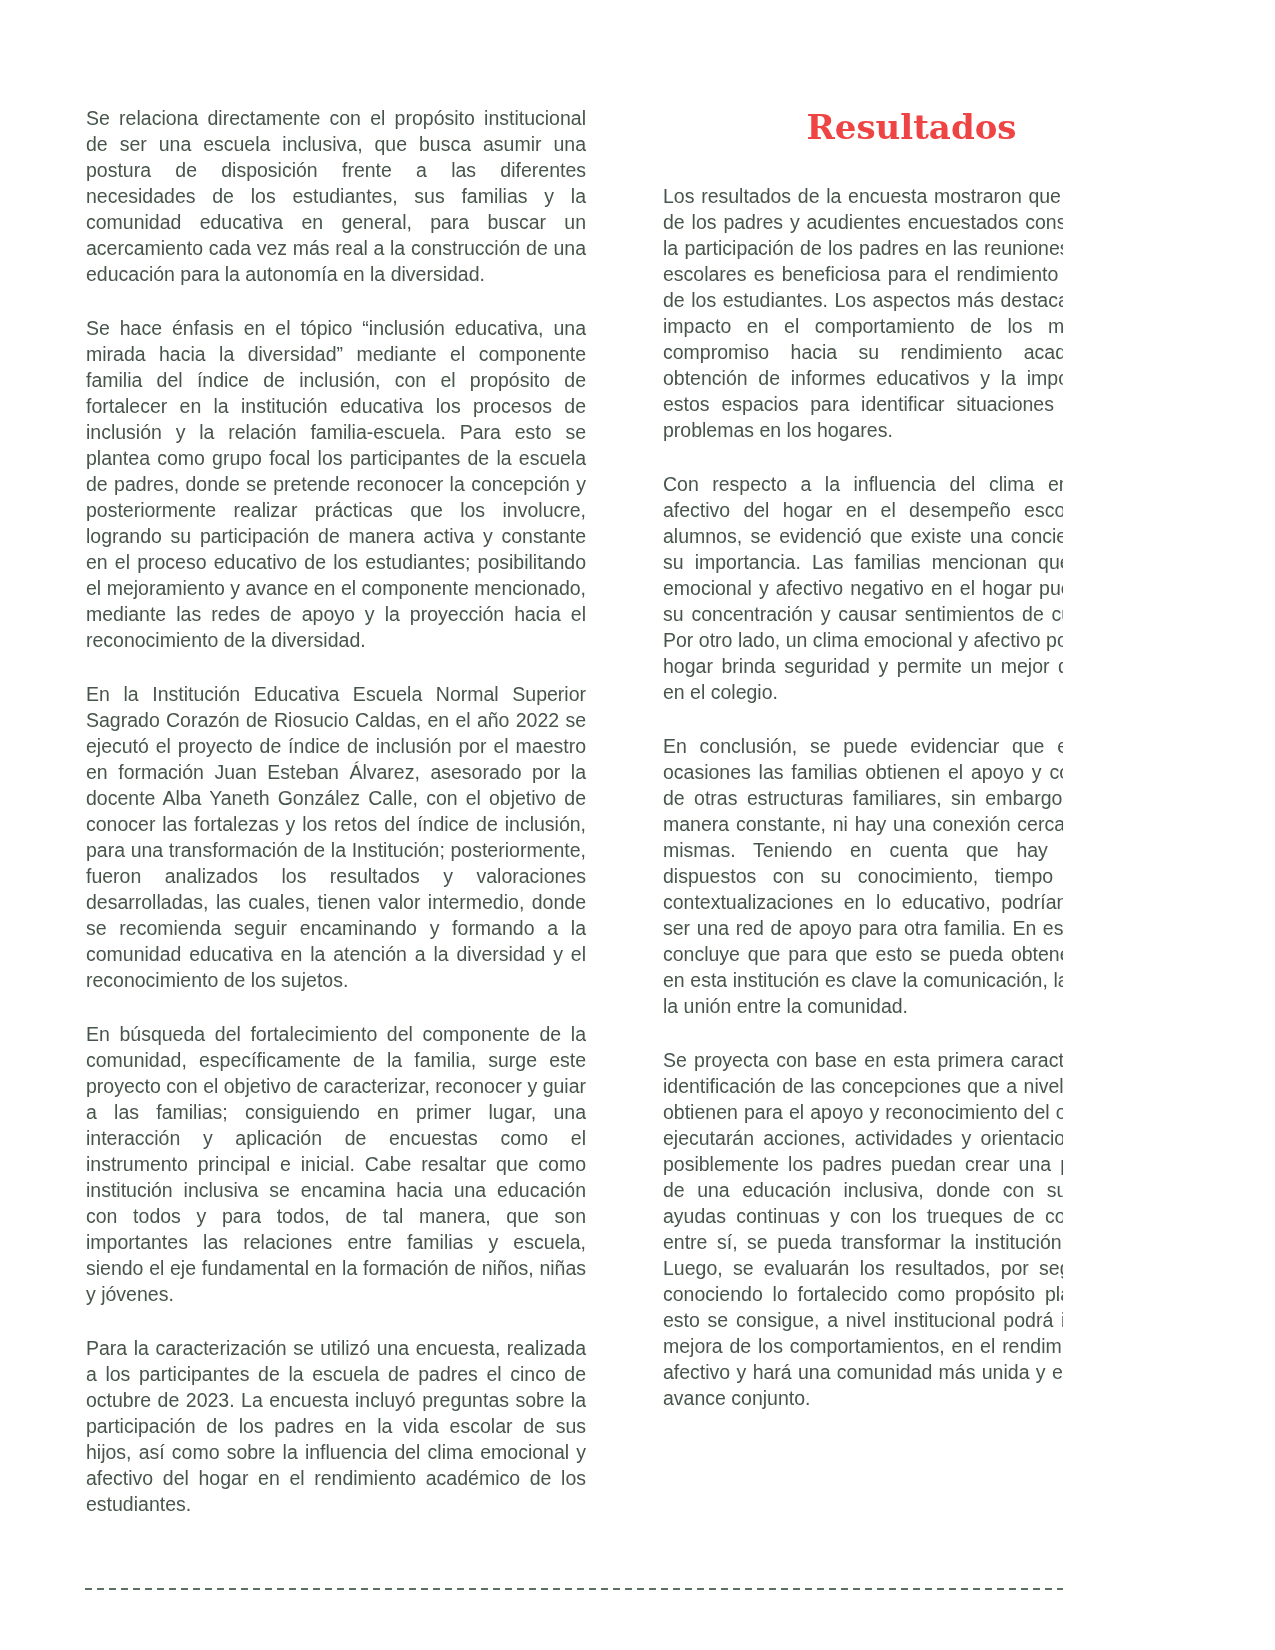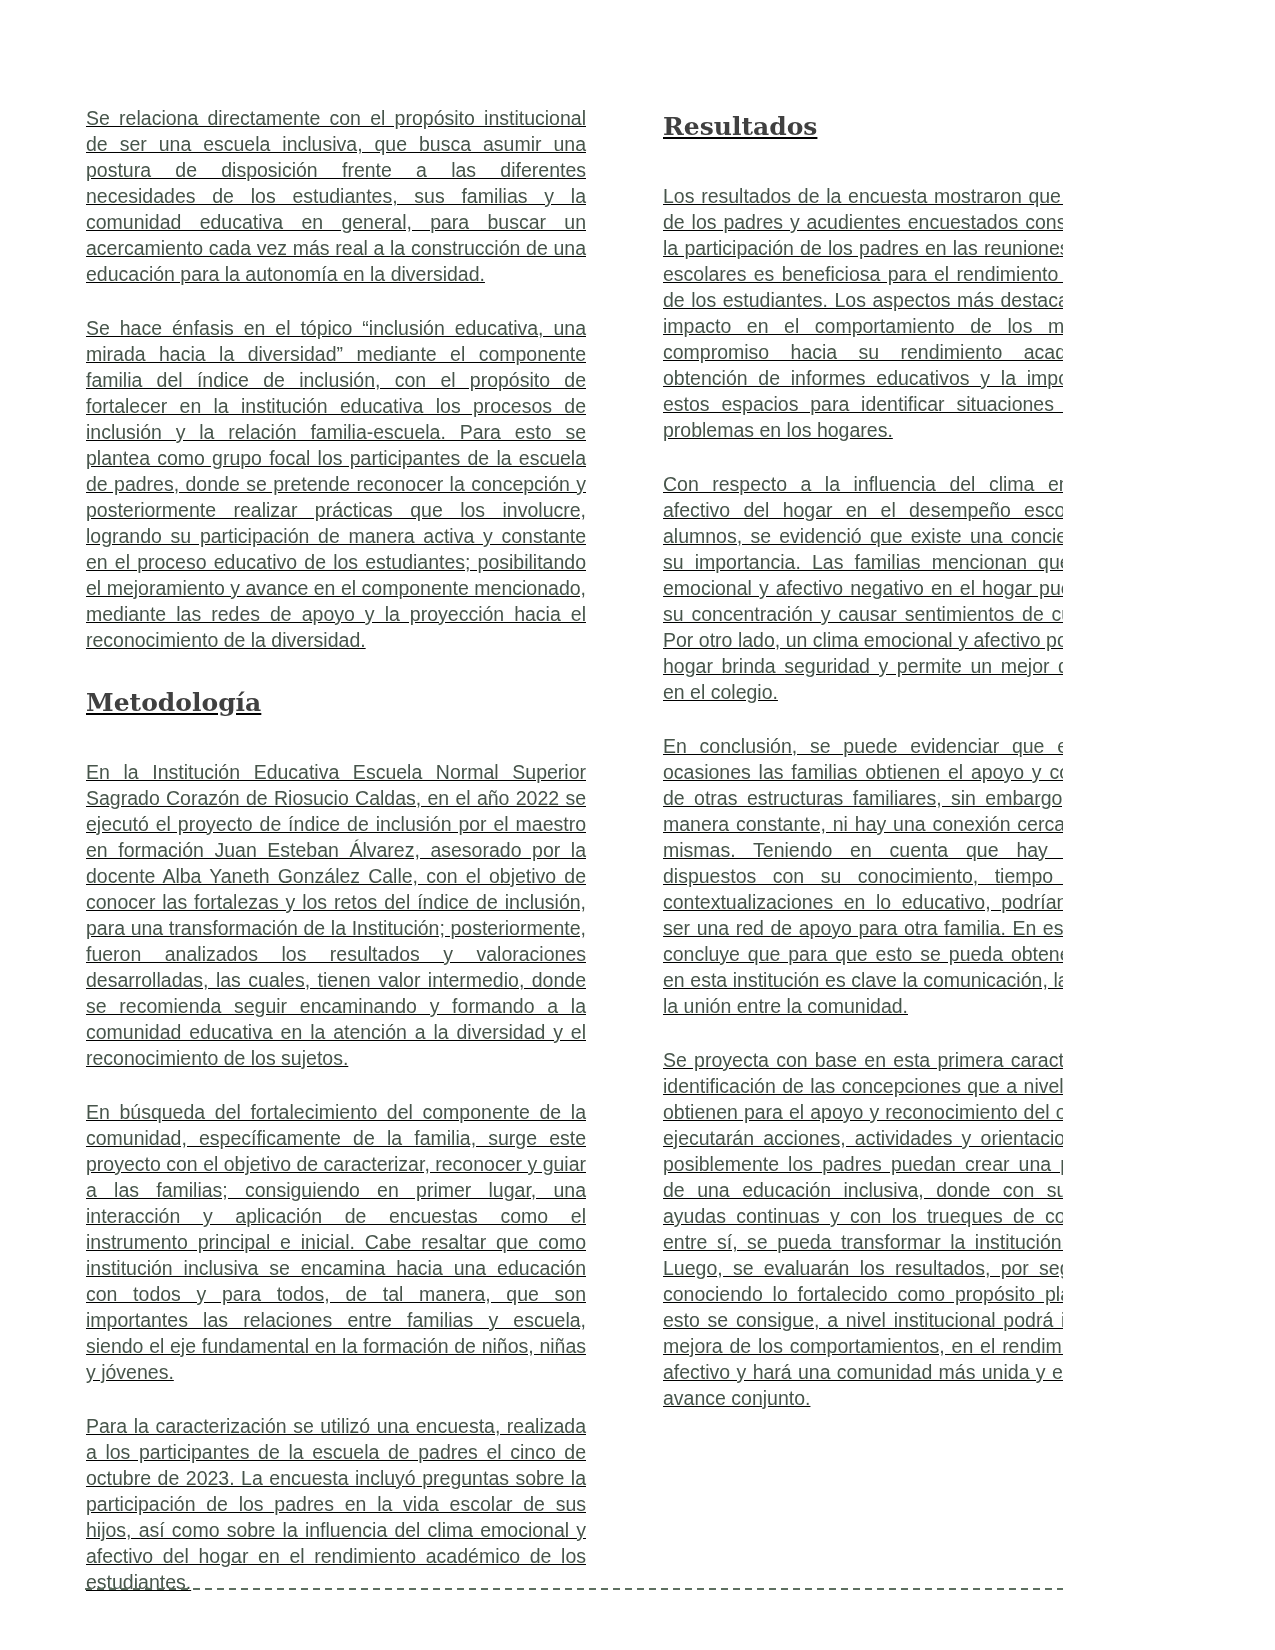--- a/index.html
+++ b/index.html
@@ -32,39 +32,39 @@
   }
 
   
   .columns {
     position: absolute;
     top: 105px;
     left: 86px;
     width: 1074px;
     display: flex;
     gap: 77px;
-    text-decoration: underline;
   }
   .col { width: 500px; }
   .col.right { width: 497px; }
 
   .col p {
     margin: 0 0 28px 0;
     font-size: 19.5px;
     line-height: 26px;
     text-align: justify;
     color: #47554b;
   }
   .col h2 {
     font-family: "DejaVu Serif", serif;
     font-weight: bold;
-    font-size: 25px;
+    font-size: 34px;
     line-height: 44px;
-    color: #404040;
+    color: #ef4444;
     margin: 18px 0 34px 0;
+    text-align: center;
   }
   .col h2.first { margin-top: 0; }
 
   
   .dashed-divider {
     position: absolute;
     top: 1588px;
     left: 85px;
     width: 1078px;
     height: 2px;
@@ -81,21 +81,20 @@
   <span class="page-tag">1.INDAGES</span>
 
   <div class="accent-bar"></div>
 
   <div class="columns">
 
     <div class="col left">
       <p>Se relaciona directamente con el propósito institucional de ser una escuela inclusiva, que busca asumir una postura de disposición frente a las diferentes necesidades de los estudiantes, sus familias y la comunidad educativa en general, para buscar un acercamiento cada vez más real a la construcción de una educación para la autonomía en la diversidad.</p>
       <p>Se hace énfasis en el tópico “inclusión educativa, una mirada hacia la diversidad” mediante el componente familia del índice de inclusión, con el propósito de fortalecer en la institución educativa los procesos de inclusión y la relación familia-escuela. Para esto se plantea como grupo focal los participantes de la escuela de padres, donde se pretende reconocer la concepción y posteriormente realizar prácticas que los involucre, logrando su participación de manera activa y constante en el proceso educativo de los estudiantes; posibilitando el mejoramiento y avance en el componente mencionado, mediante las redes de apoyo y la proyección hacia el reconocimiento de la diversidad.</p>
 
-      <h2>Metodología</h2>
       <p>En la Institución Educativa Escuela Normal Superior Sagrado Corazón de Riosucio Caldas, en el año 2022 se ejecutó el proyecto de índice de inclusión por el maestro en formación Juan Esteban Álvarez, asesorado por la docente Alba Yaneth González Calle, con el objetivo de conocer las fortalezas y los retos del índice de inclusión, para una transformación de la Institución; posteriormente, fueron analizados los resultados y valoraciones desarrolladas, las cuales, tienen valor intermedio, donde se recomienda seguir encaminando y formando a la comunidad educativa en la atención a la diversidad y el reconocimiento de los sujetos.</p>
       <p>En búsqueda del fortalecimiento del componente de la comunidad, específicamente de la familia, surge este proyecto con el objetivo de caracterizar, reconocer y guiar a las familias; consiguiendo en primer lugar, una interacción y aplicación de encuestas como el instrumento principal e inicial. Cabe resaltar que como institución inclusiva se encamina hacia una educación con todos y para todos, de tal manera, que son importantes las relaciones entre familias y escuela, siendo el eje fundamental en la formación de niños, niñas y jóvenes.</p>
       <p>Para la caracterización se utilizó una encuesta, realizada a los participantes de la escuela de padres el cinco de octubre de 2023. La encuesta incluyó preguntas sobre la participación de los padres en la vida escolar de sus hijos, así como sobre la influencia del clima emocional y afectivo del hogar en el rendimiento académico de los estudiantes.</p>
     </div>
 
     <div class="col right">
       <h2 class="first">Resultados</h2>
       <p>Los resultados de la encuesta mostraron que la mayoría de los padres y acudientes encuestados consideran que la participación de los padres en las reuniones y eventos escolares es beneficiosa para el rendimiento académico de los estudiantes. Los aspectos más destacados son el impacto en el comportamiento de los menores, el compromiso hacia su rendimiento académico, la obtención de informes educativos y la importancia de estos espacios para identificar situaciones o posibles problemas en los hogares.</p>
       <p>Con respecto a la influencia del clima emocional y afectivo del hogar en el desempeño escolar de los alumnos, se evidenció que existe una conciencia sobre su importancia. Las familias mencionan que un clima emocional y afectivo negativo en el hogar puede afectar su concentración y causar sentimientos de culpabilidad. Por otro lado, un clima emocional y afectivo positivo en el hogar brinda seguridad y permite un mejor desempeño en el colegio.</p>
       <p>En conclusión, se puede evidenciar que en algunas ocasiones las familias obtienen el apoyo y colaboración de otras estructuras familiares, sin embargo, no es de manera constante, ni hay una conexión cercana entre sí mismas. Teniendo en cuenta que hay acudientes dispuestos con su conocimiento, tiempo y buenas contextualizaciones en lo educativo, podrían aportar y ser una red de apoyo para otra familia. En este caso, se concluye que para que esto se pueda obtener y aplicar en esta institución es clave la comunicación, la empatía y la unión entre la comunidad.</p>

